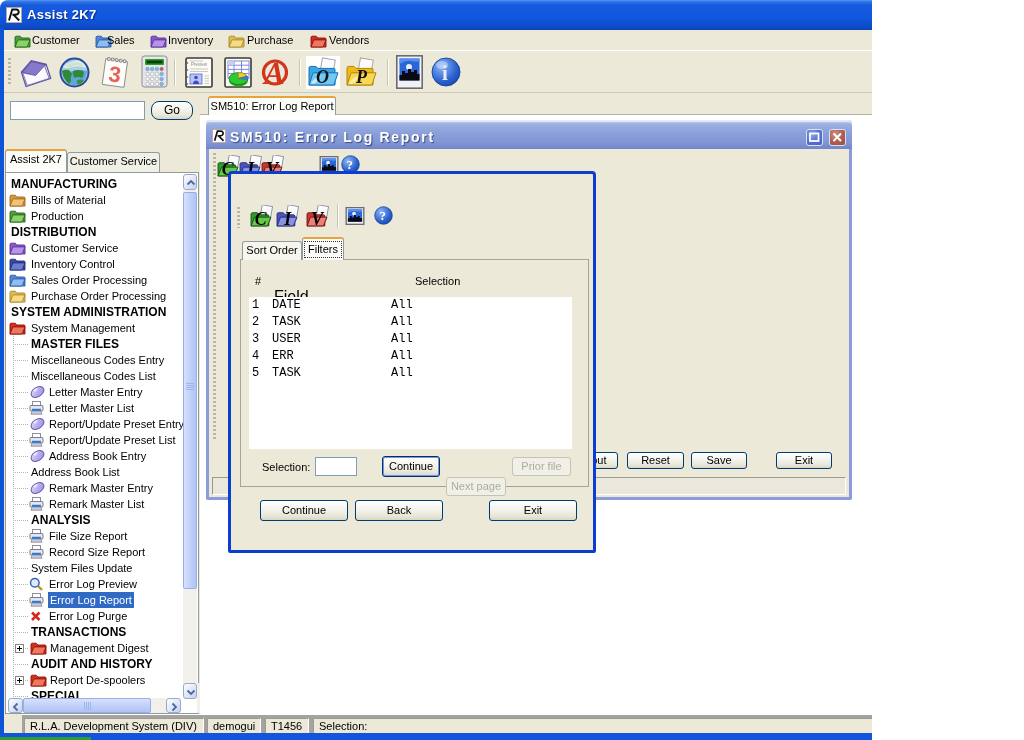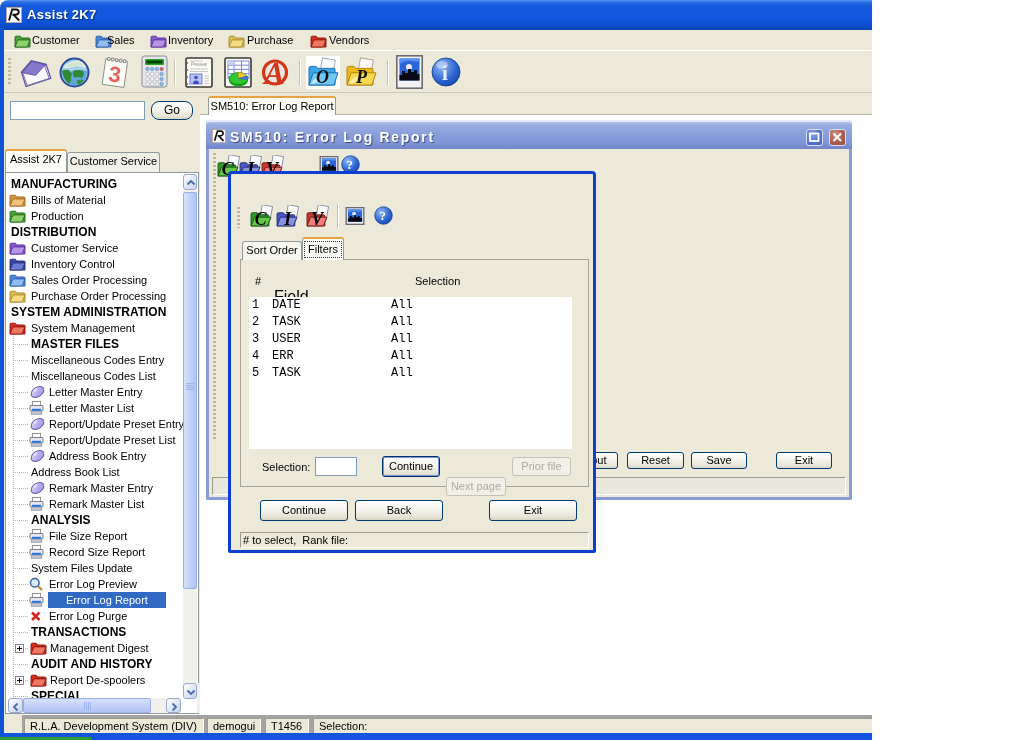--- a/index.html
+++ b/index.html
@@ -37,21 +37,21 @@
 #treebox { left:5px; top:172px; width:194px; height:542px; background:#fff; border:1px solid #919b9c; z-index:2;}
 #treeclip { position:absolute; left:0px; top:0px; width:178px; height:526px; overflow:hidden; }
 .trow { height:16px; line-height:16px; font-size:11px; white-space:nowrap; color:#000; position:relative; }
 .trow svg { position:absolute; }
 .cat { font-weight:bold; padding-left:5px; font-size:12px; }
 .fitem { padding-left:25px; }
 .subcat { font-weight:bold; padding-left:25px; font-size:12px; }
 .sitem { padding-left:25px; }
 .iitem { padding-left:43px; }
 .pitem { padding-left:44px; }
-.sel { background:#316ac5; color:#fff; display:inline-block; padding:0 18px; }
+.sel { background:#316ac5; color:#fff; display:inline-block; padding:0 2px; }
 .hstub { position:absolute; left:7px; top:8px; width:16px; height:1px;
   background:repeating-linear-gradient(90deg,#b5b5b5 0 1px,rgba(0,0,0,0) 1px 2px); }
 
 
 .fgreen  { --f1:#4aa03a; --f2:#8ed06a; --s1:#206818; }
 .fblue   { --f1:#5088d8; --f2:#90bcf0; --s1:#2858a8; }
 .fpurple { --f1:#8858c8; --f2:#b894e4; --s1:#5830a0; }
 .fnavy   { --f1:#3848a8; --f2:#6a7ed0; --s1:#202c78; }
 .fyellow { --f1:#e0bc50; --f2:#f4dc84; --s1:#a88828; }
 .fred    { --f1:#d03020; --f2:#ec7860; --s1:#901008; }
@@ -572,21 +572,20 @@
     </div>
     <div style="position:absolute;left:21px;top:201px;font-size:11px;">Selection:</div>
     <div style="position:absolute;left:74px;top:197px;width:42px;height:19px;background:#fff;border:1px solid #7f9db9;"></div>
     <div class="btn default" style="left:141px;top:196px;width:58px;height:21px;line-height:19px;">Continue</div>
     <div class="btn disabled" style="left:205px;top:197px;width:60px;height:19px;line-height:17px;margin-top:20px;">Next page</div>
     <div class="btn disabled" style="left:271px;top:197px;width:59px;height:19px;line-height:17px;">Prior file</div>
   </div>
   <div class="btn" style="left:29px;top:326px;width:88px;height:21px;line-height:19px;">Continue</div>
   <div class="btn" style="left:124px;top:326px;width:88px;height:21px;line-height:19px;">Back</div>
   <div class="btn" style="left:258px;top:326px;width:88px;height:21px;line-height:19px;">Exit</div>
-  <div id="dstatus"># to select,&nbsp; Rank file:</div>
 </div>
 
 <div class="abs" id="statusbar">
   <div class="spanel" style="left:2px;width:180px;">R.L.A. Development System (DIV)</div>
   <div class="spanel" style="left:185px;width:54px;">demogui</div>
   <div class="spanel" style="left:243px;width:44px;">T1456</div>
   <div class="spanel" style="left:291px;width:716px;">Selection:</div>
 </div>
 <div class="abs" id="bbottom"></div>
 <div class="abs" id="bgreen"></div>

